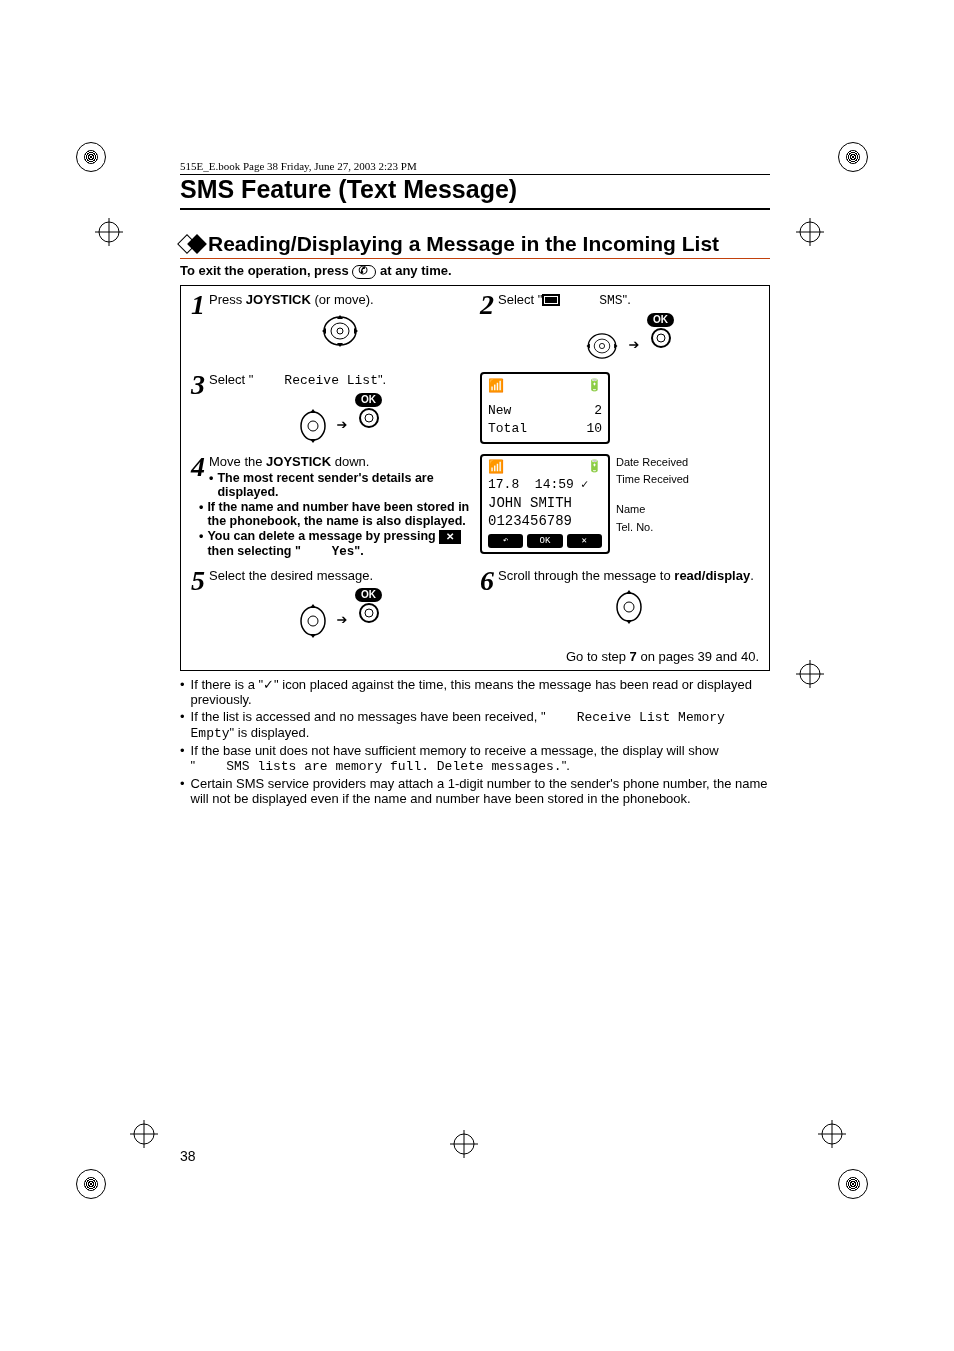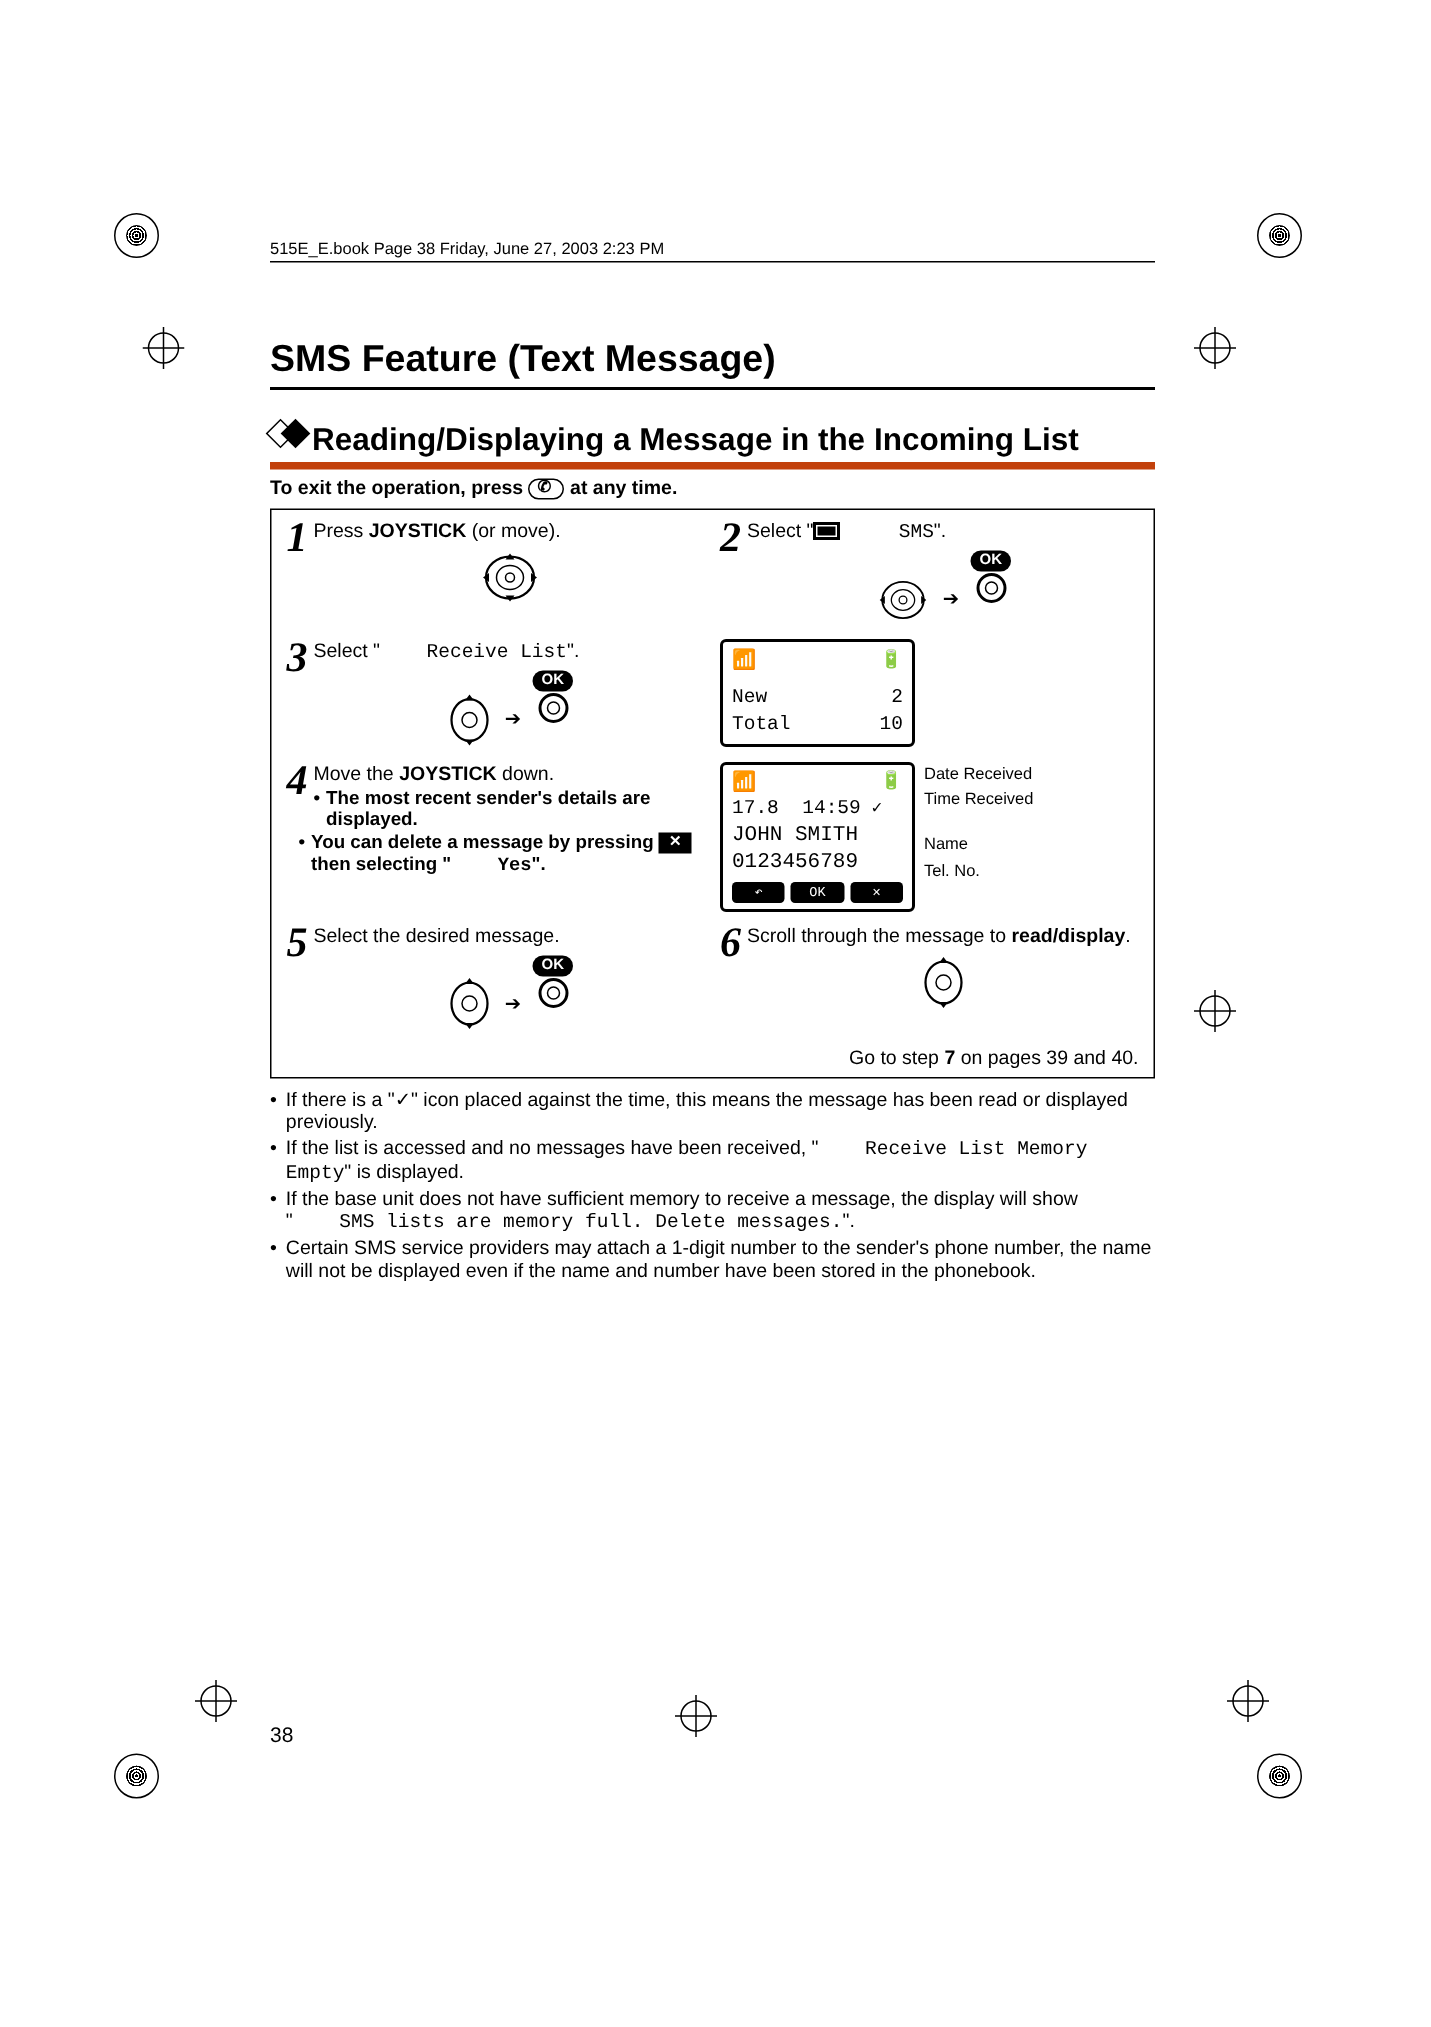--- a/index.html
+++ b/index.html
@@ -14,35 +14,36 @@
   .page {
     position: absolute;
     left: 180px;
     top: 160px;
     width: 590px;
   }
   .book-header {
     font-size: 11px;
     border-bottom: 1px solid #000;
     padding-bottom: 2px;
-    margin-bottom: 50px;
+    font-family: Liberation Serif, serif;
   }
   .title {
     font-size: 25px;
     font-weight: bold;
     border-bottom: 2px solid #000;
     padding-bottom: 4px;
     margin-bottom: 22px;
   }
   .section-title {
     font-size: 21px;
     font-weight: bold;
     display: flex;
+    align-items: center;
     gap: 4px;
-    border-bottom: 5px solid #c2410c;
+    border-bottom: 1px solid #c2410c;
     padding-bottom: 2px;
   }
   .diamonds {
     display: inline-flex;
     gap: -2px;
   }
   .diamond {
     width: 14px;
     height: 14px;
     transform: rotate(45deg);
@@ -332,20 +333,23 @@
       <div class="step-col">
         <span class="step-num">4</span>
         <span class="step-text">
           <span>Move the </span><span class="bold">JOYSTICK</span><span> down.</span>
         </span>
         <div class="bullets">
           <div class="b">
               <span>The most recent sender's details are displayed.</span>
             </div>
           <div class="b">
+              <span>If the name and number have been stored in the phonebook, the name is also displayed.</span>
+            </div>
+          <div class="b">
             <span>
               <span>You can delete a message by pressing </span><span class="x-badge">✕</span><span> then selecting "</span><span class="mono">Yes</span><span>".</span>
             </span>
           </div>
         </div>
       </div>
       <div class="step-col">
         <div class="screen-wrap">
           <div class="screen-box" style="font-size:13px; line-height:1.3;">
             <div class="status-row">

